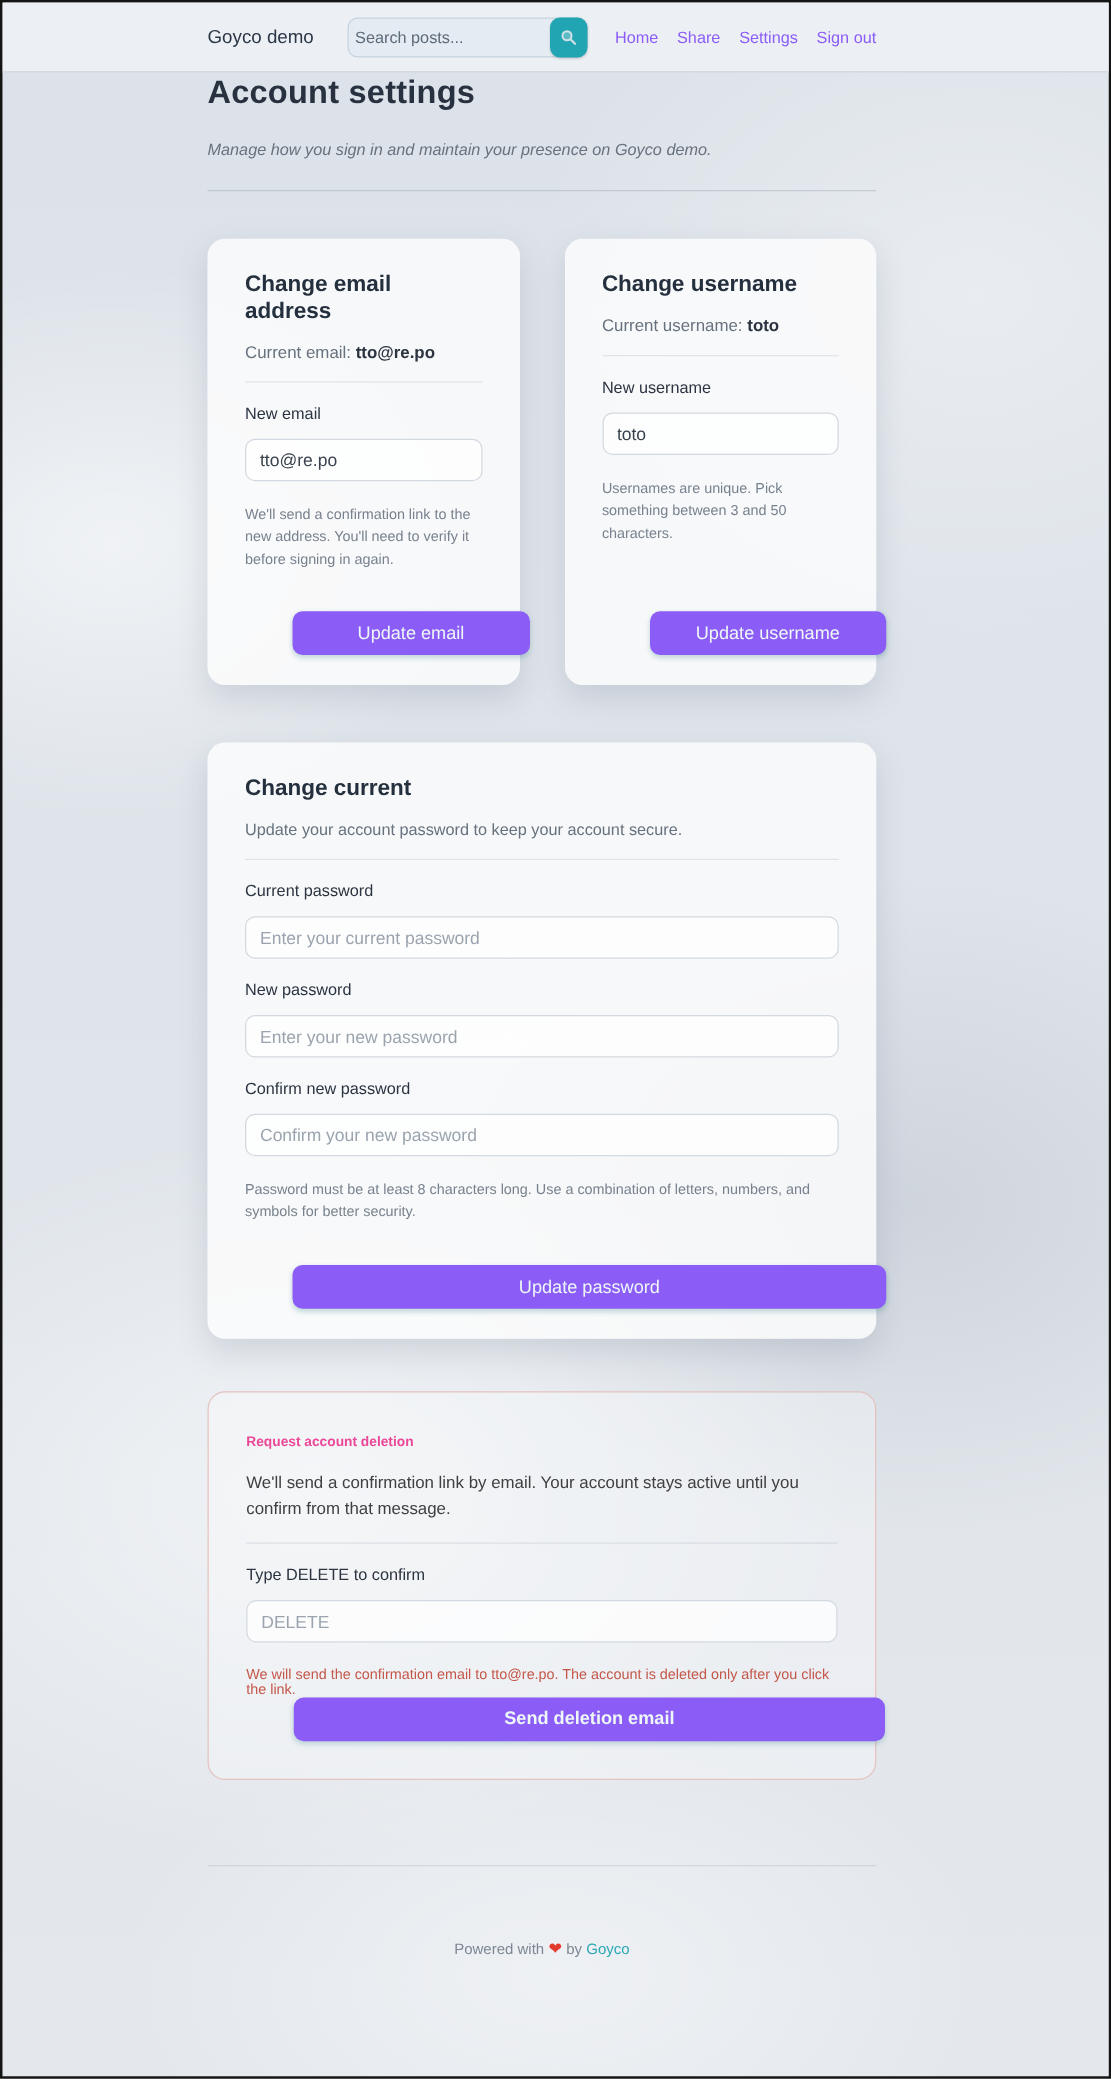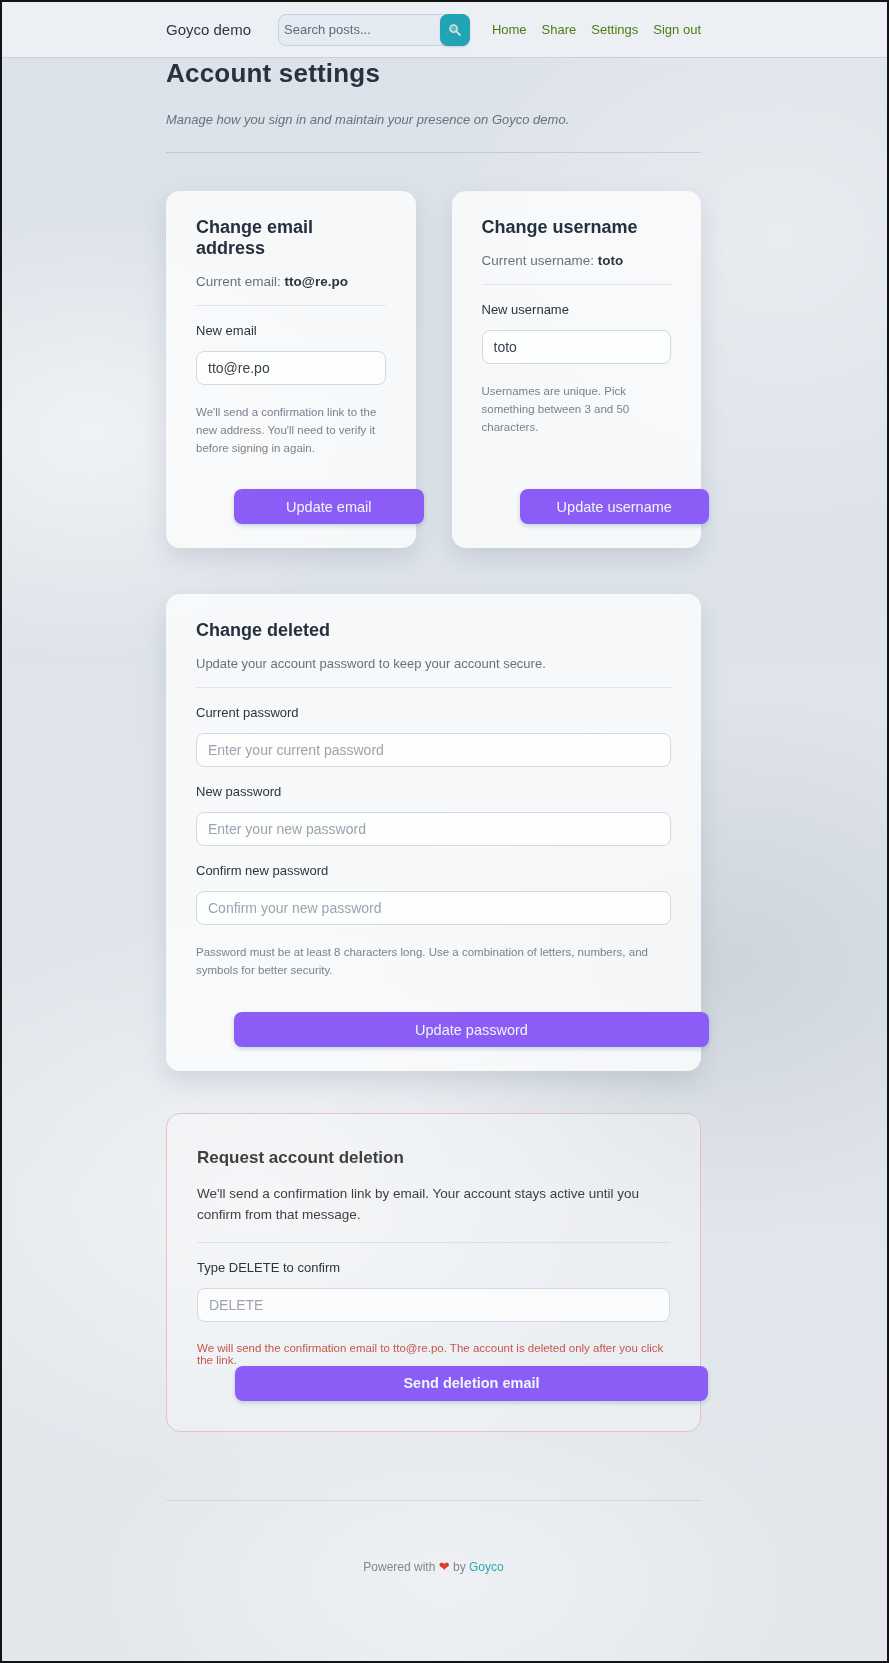--- a/index.html
+++ b/index.html
@@ -37,21 +37,21 @@
     font-family: "Liberation Sans", sans-serif;
   }
   .search-input::placeholder { color: #5d6a78; }
   .search-btn {
     width: 30px; height: 32px; margin-left: -30px;
     background: #21a5b2; border: none; border-radius: 8px;
     display: flex; align-items: center; justify-content: center;
     cursor: pointer; box-shadow: 0 1px 2px rgba(0,0,0,.15);
   }
   .nav-links { display: flex; gap: 15px; margin-left: auto; }
-  .nav-link { font-size: 13px; color: #4d7c0f; text-decoration: none; white-space: nowrap; cursor: pointer; }
+  .nav-link { font-size: 13px; color: #8b5cf6; text-decoration: none; white-space: nowrap; cursor: pointer; }
 
   
   main { }
   .page-title { font-size: 26px; font-weight: bold; color: #27313f; letter-spacing: .2px; }
   .page-subtitle { margin-top: 23px; font-size: 13px; color: #67727e; font-style: italic; }
   .page-rule { margin-top: 25px; border: none; border-top: 1px solid rgba(120,135,150,.28); }
 
   
   .cards-row { display: grid; grid-template-columns: 1fr 1fr; gap: 36px; margin-top: 38px; }
   .card {
@@ -93,21 +93,21 @@
 
   
   .card-danger {
     margin-top: 42px;
     background: rgba(255,255,255,.30);
     border: 1px solid #e4c2be;
     border-radius: 14px;
     box-shadow: none;
     padding: 34px 30px 30px;
   }
-  .card-danger h2 { color: #404040; font-size: 17px; }
+  .card-danger h2 { color: #ec4899; font-size: 11px; }
   .danger-desc { margin-top: 16px; font-size: 13.5px; line-height: 1.55; color: #404040; }
   .danger-warning { margin-top: 20px; font-size: 11.5px; color: #c4574a; }
   .btn-danger-zone { margin-top: 58px; font-weight: bold; }
 
   
   footer {
     margin-top: 68px;
     border-top: 1px solid rgba(150,160,175,.25);
     padding: 58px 0 20px;
     text-align: center;
@@ -172,21 +172,21 @@
       <hr class="card-rule">
       <label class="field-label">New username</label>
       <input class="text-input" type="text" value="toto" style="">
       <p class="help-text">Usernames are unique. Pick something between 3 and 50 characters.</p>
       <div class="btn-spacer"></div>
       <button class="btn">Update username</button>
     </section>
   </div>
 
   <section class="card card-wide">
-    <h2>Change deleted</h2>
+    <h2>Change current</h2>
     <p class="card-sub">Update your account password to keep your account secure.</p>
     <hr class="card-rule">
 
     <label class="field-label">Current password</label>
     <input class="text-input" type="password" placeholder="Enter your current password" style="">
 
     <label class="field-label">New password</label>
     <input class="text-input" type="password" placeholder="Enter your new password" style="">
 
     <label class="field-label">Confirm new password</label>

